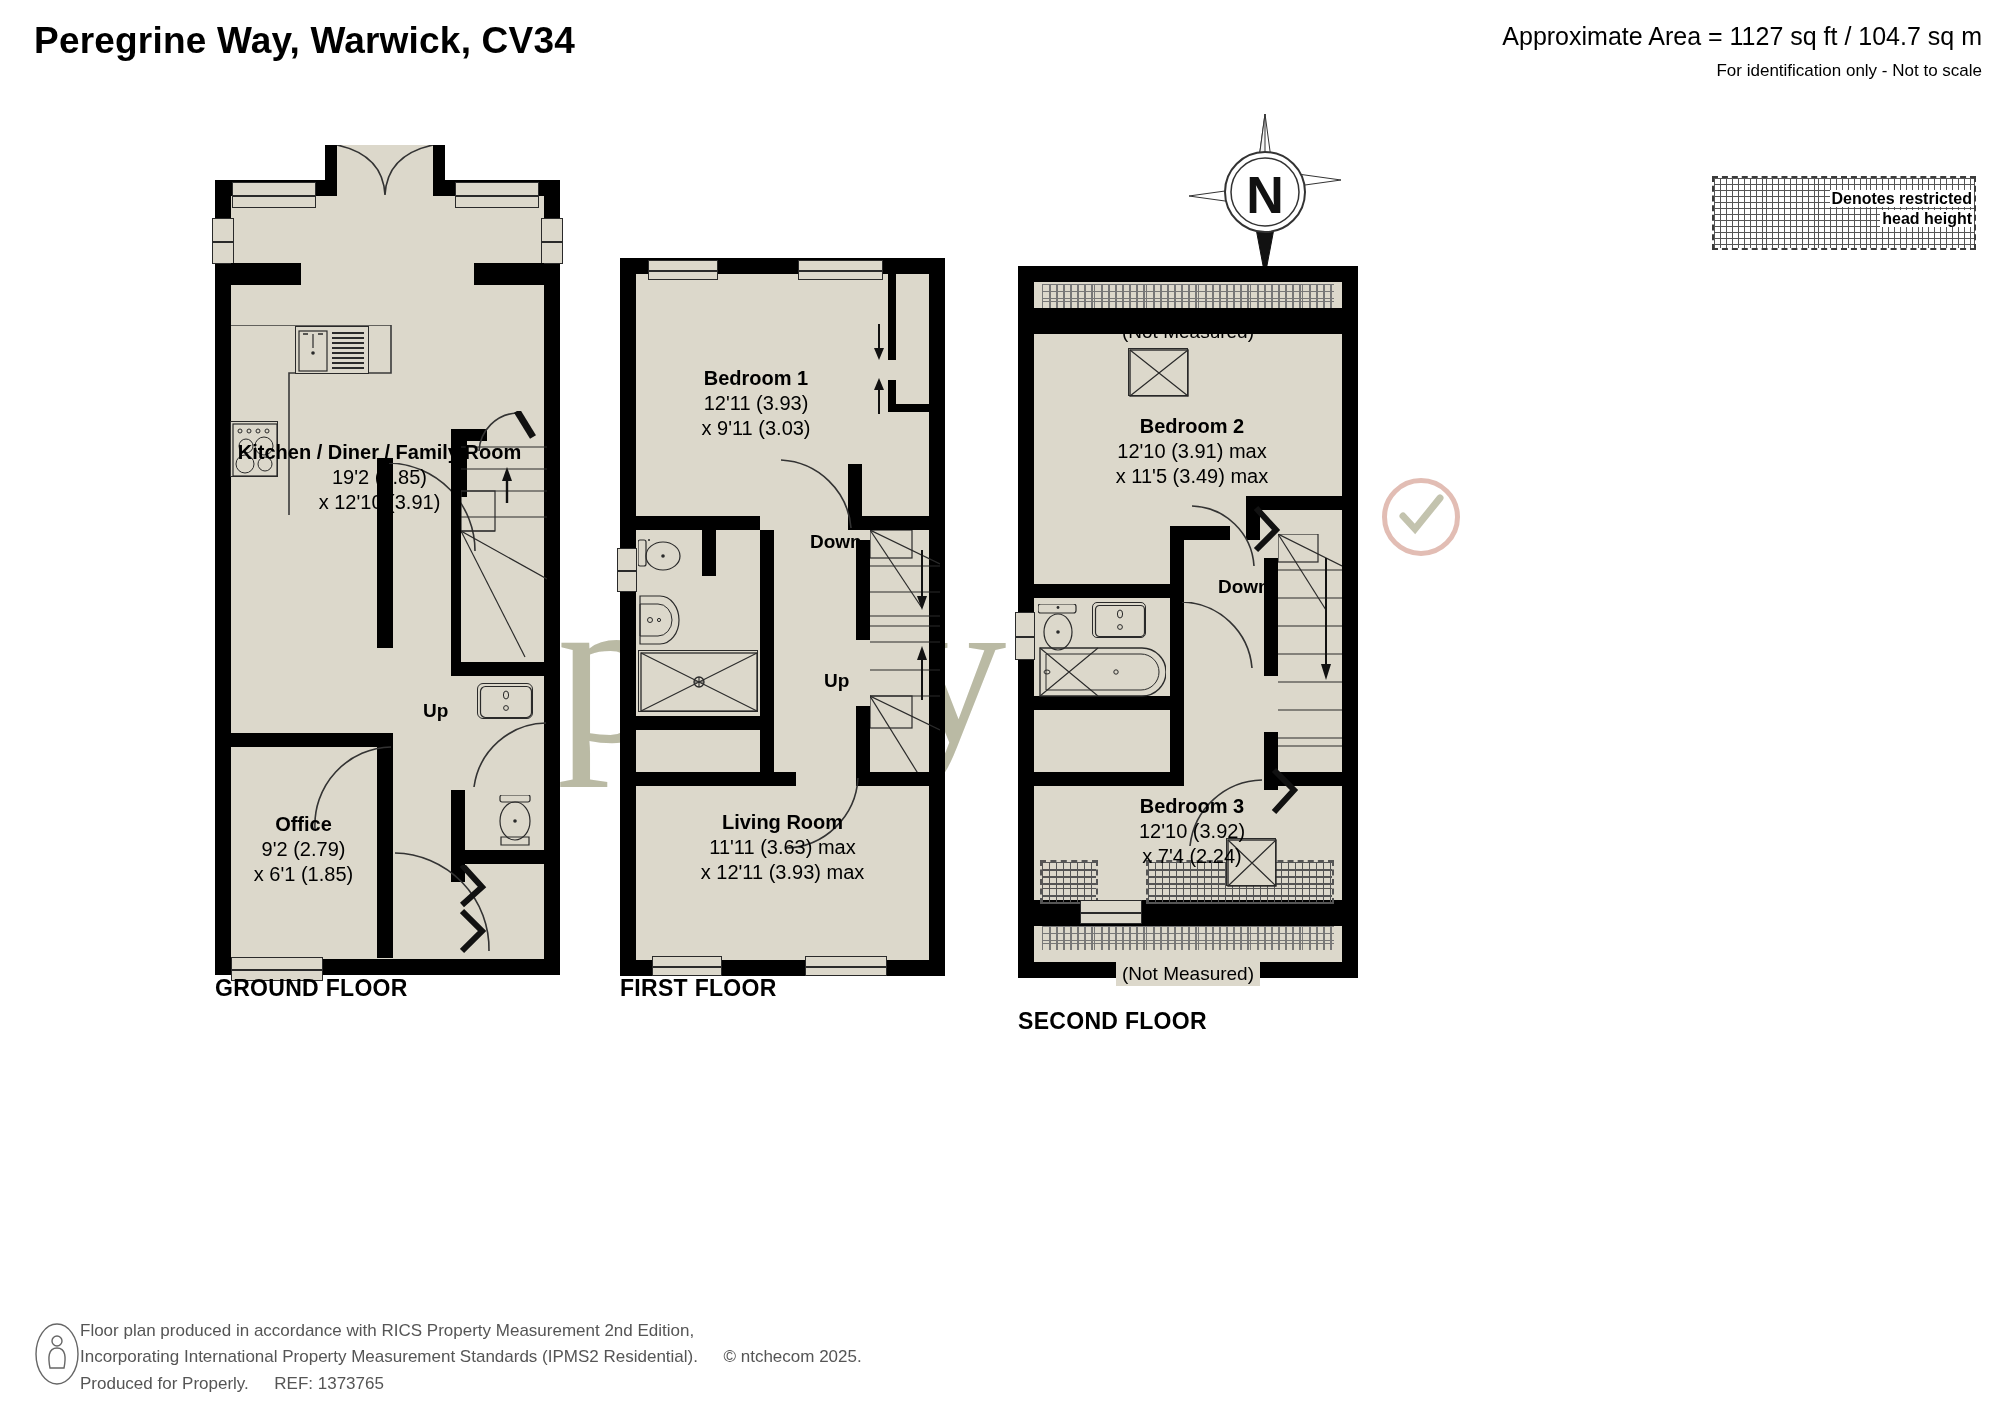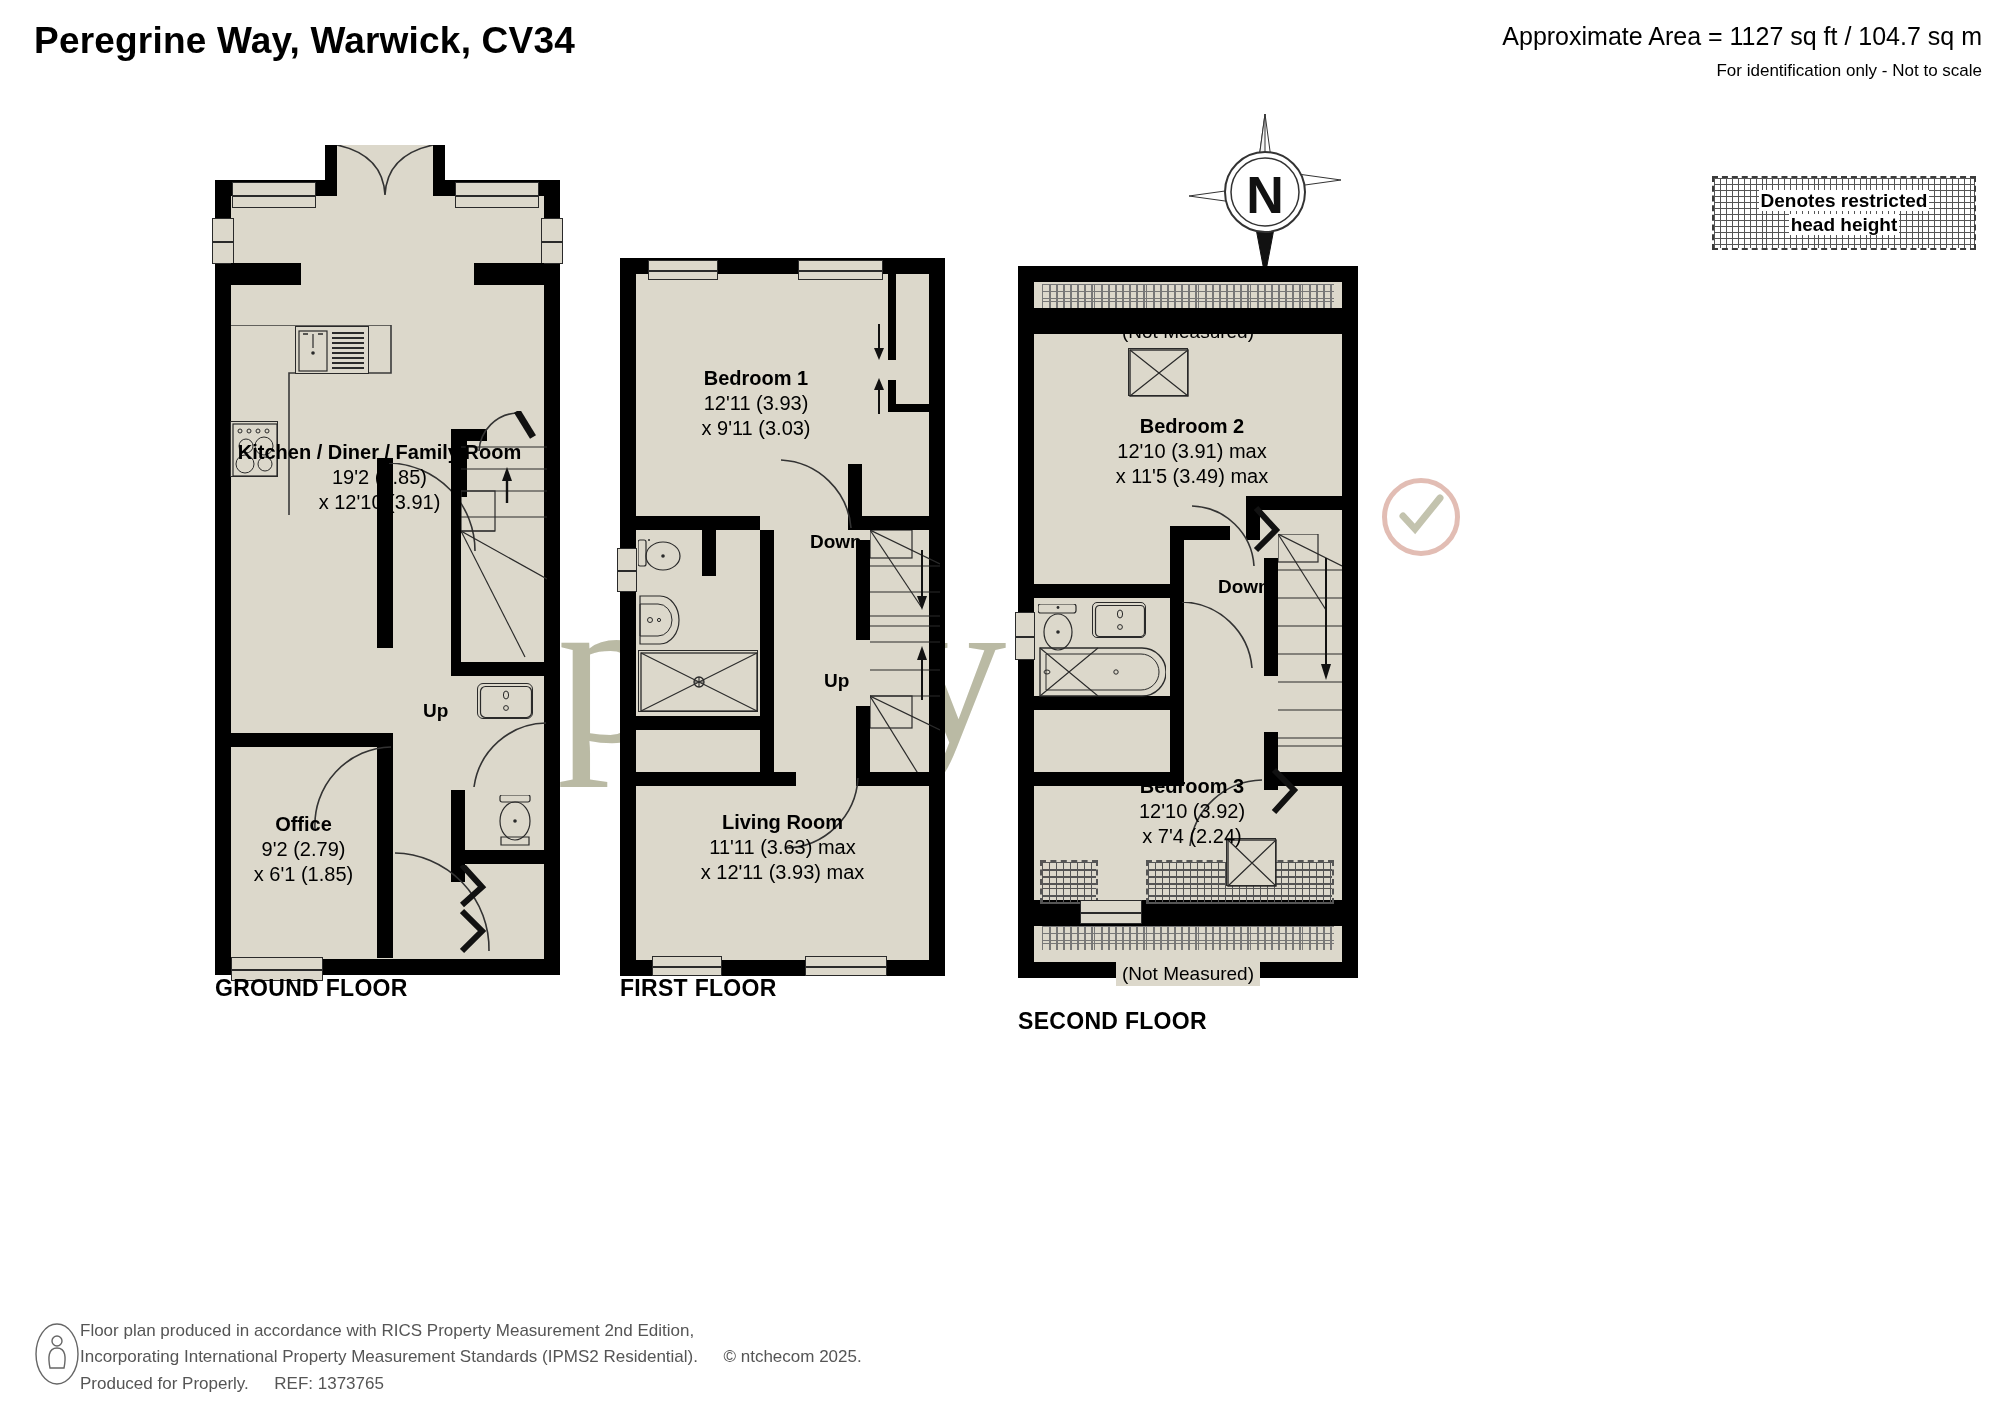--- a/index.html
+++ b/index.html
@@ -13,22 +13,22 @@
 
   
   #legend{position:absolute;left:1712px;top:176px;width:260px;height:70px;
           border:2px dashed #3b3b3b;background:#ffffff;
           background-image:
             repeating-linear-gradient(to right, #555 0 1px, transparent 1px 6px),
             repeating-linear-gradient(to bottom, #555 0 1px, transparent 1px 6px);
           background-size:52px 100%, 100% 24px;
           background-repeat:repeat-x, repeat-y;
           background-position:0 0, 0 0;}
-  #legend .lgtxt{position:absolute;left:0;right:0;top:11px;text-align:center;
-          font-size:19px;font-weight:bold;line-height:1.25;}
+  #legend .lgtxt{position:absolute;left:0;right:0;top:11px;text-align:right;
+          font-size:16px;font-weight:bold;line-height:1.25;}
   #legend .lgtxt span{background:#fff;padding:0 2px;}
 
   
   #compass{position:absolute;left:1185px;top:110px;width:160px;height:170px;}
 
   
   #watermark{position:absolute;left:252px;top:545px;width:1120px;
      font-family:"Liberation Serif",serif;font-size:215px;color:#b7b7a0;
      opacity:.95;letter-spacing:2px;white-space:nowrap;pointer-events:none;}
   #wmcheck{position:absolute;left:1382px;top:478px;width:68px;height:68px;
@@ -449,21 +449,21 @@
       <path d="M1 1 L49 47 M49 1 L1 47" stroke="#2a2a2a" stroke-width="1.2"></path>
     </svg>
   </div>
   <div class="win" style="left:62px;top:634px;width:62px;height:24px;"></div>
 
   <div class="lbl" style="left:30px;top:148px;width:288px;">
     <b>Bedroom 2</b><br>
     <span class="dim">12'10 (3.91) max</span><br>
     <span class="dim">x 11'5 (3.49) max</span>
   </div>
-  <div class="lbl" style="left:30px;top:508px;width:288px;">
+  <div class="lbl" style="left:30px;top:528px;width:288px;">
     <b>Bedroom 3</b><br>
     <span class="dim">12'10 (3.92)</span><br>
     <span class="dim">x 7'4 (2.24)</span>
   </div>
   <div class="mini" style="left:200px;top:310px;">Down</div>
 </div>
 <div class="floorname" style="left:1018px;top:1008px;">SECOND FLOOR</div>
 
 <div id="footicon">
   <svg width="46" height="64" viewBox="0 0 46 64">

